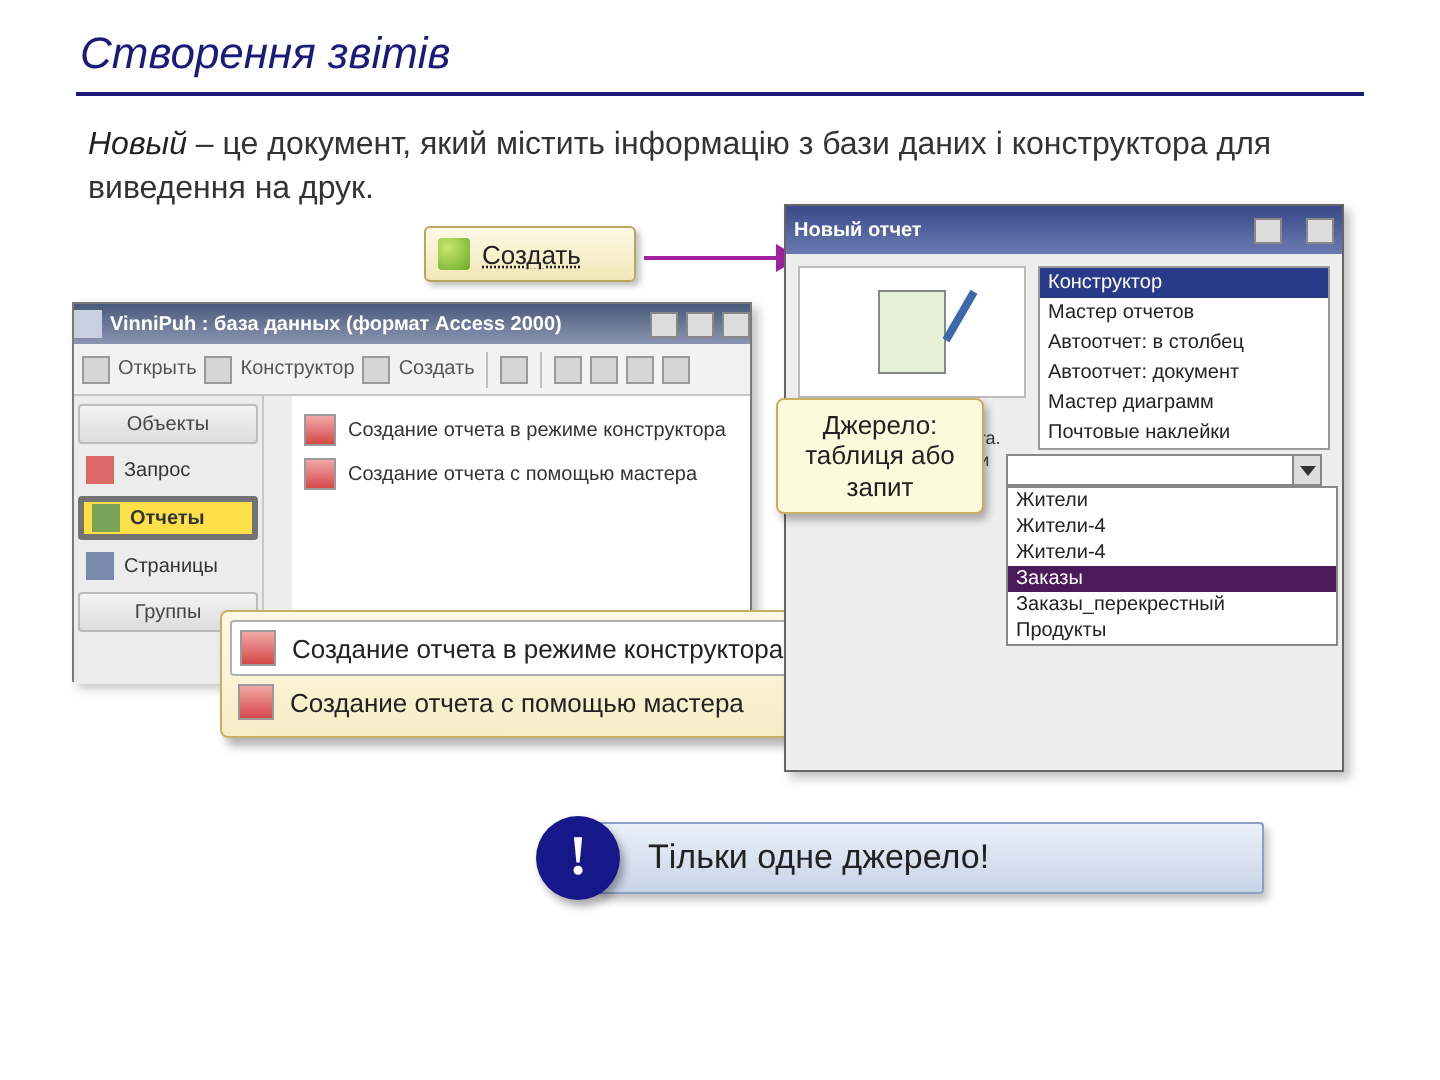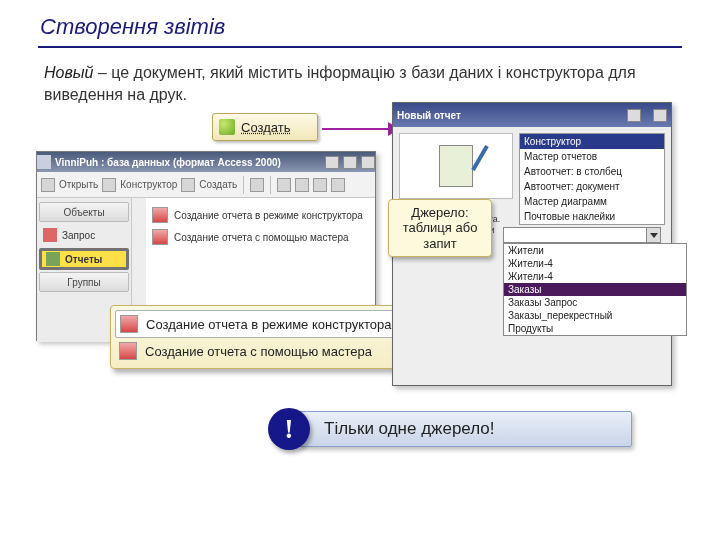--- a/index.html
+++ b/index.html
@@ -60,21 +60,21 @@
   .newrep .left .cap { font-size:9px; color:#333; line-height:1.2; }
   .newrep .rlist { flex:1; background:#fff; border:1px solid #999; font-size:10px; display:flex; flex-direction:column; }
   .newrep .rlist .it { padding:2px 4px; color:#222; }
   .newrep .rlist .it.sel { background:#2a3a8a; color:#fff; }
   .newrep .rlist .filler { flex:1; }
 
   .newrep .srclabel { position:absolute; left:6px; top:122px; width:100px; font-size:9px; color:#444; line-height:1.2; }
   .newrep .combo { position:absolute; left:110px; top:124px; width:158px; height:16px; background:#fff; border:1px solid #888; font-size:10px; display:flex; align-items:center; }
   .newrep .combo .cbtn { width:14px; height:100%; margin-left:auto; background:#ddd; border-left:1px solid #888; display:flex; align-items:center; justify-content:center; }
   .newrep .combo .cbtn::after { content:""; border-left:4px solid transparent; border-right:4px solid transparent; border-top:5px solid #333; }
-  .newrep .srclist { position:absolute; left:110px; top:140px; width:184px; border:1px solid #888; background:#fff; font-size:10px; }
+  .newrep .srclist { position:absolute; left:110px; top:140px; width:166px; border:1px solid #888; background:#fff; font-size:10px; }
   .newrep .srclist .it { padding:1px 4px; color:#222; }
   .newrep .srclist .it.sel { background:#4a1a5a; color:#fff; }
 
   
   .callout { position:absolute; left:388px; top:88px; width:104px; height:58px; background:#fdf9dc; border:1px solid #c8b060; border-radius:4px; box-shadow:2px 3px 4px rgba(0,0,0,.3); display:flex; align-items:center; justify-content:center; text-align:center; font-size:13px; color:#222; padding:4px; line-height:1.2; }
 
   
   .alert { position:absolute; left:272px; top:300px; width:360px; height:36px; display:flex; align-items:center; }
   .alert .bg { position:absolute; inset:0 0 0 26px; background:linear-gradient(#eaf0f8,#c8d4e8); border:1px solid #8aa0c8; box-shadow:2px 3px 4px rgba(0,0,0,.25); border-radius:2px; }
   .alert .circ { position:relative; width:42px; height:42px; background:#16188a; border-radius:50%; display:flex; align-items:center; justify-content:center; color:#fff; font-size:28px; font-weight:bold; font-family:Georgia,serif; margin-left:-4px; box-shadow:2px 3px 4px rgba(0,0,0,.35); z-index:2; }
@@ -126,20 +126,24 @@
     <div class="main">
       <div class="sidepane">
         <div class="side-hdr">Объекты</div>
         <div class="side-item">
             <div class="si red"></div>
             <span>Запрос</span>
           </div>
         <div class="side-item sel">
             <div class="si gr"></div>
             <span>Отчеты</span>
+          </div>
+        <div class="side-item">
+            <div class="si bl"></div>
+            <span>Страницы</span>
           </div>
         <div class="side-hdr">Группы</div>
       </div>
       <div class="listpane">
         <div class="list-row">
             <div class="ri"></div>
             <span>Создание отчета в режиме конструктора</span>
           </div>
         <div class="list-row">
             <div class="ri"></div>
@@ -187,21 +191,20 @@
     </div>
     <div class="srclabel">Выберите таблицу или запрос</div>
     <div class="combo">
       <div class="cbtn"></div>
     </div>
     <div class="srclist">
       <div class="it">Жители</div>
       <div class="it">Жители-4</div>
       <div class="it">Жители-4</div>
       <div class="it sel">Заказы</div>
-      <div class="it">Заказы Запрос</div>
       <div class="it">Заказы_перекрестный</div>
       <div class="it">Продукты</div>
     </div>
   </div>
 
   <div class="callout">Джерело: таблиця або запит</div>
 
   <div class="alert">
     <div class="bg"></div>
     <div class="circ">!</div>

